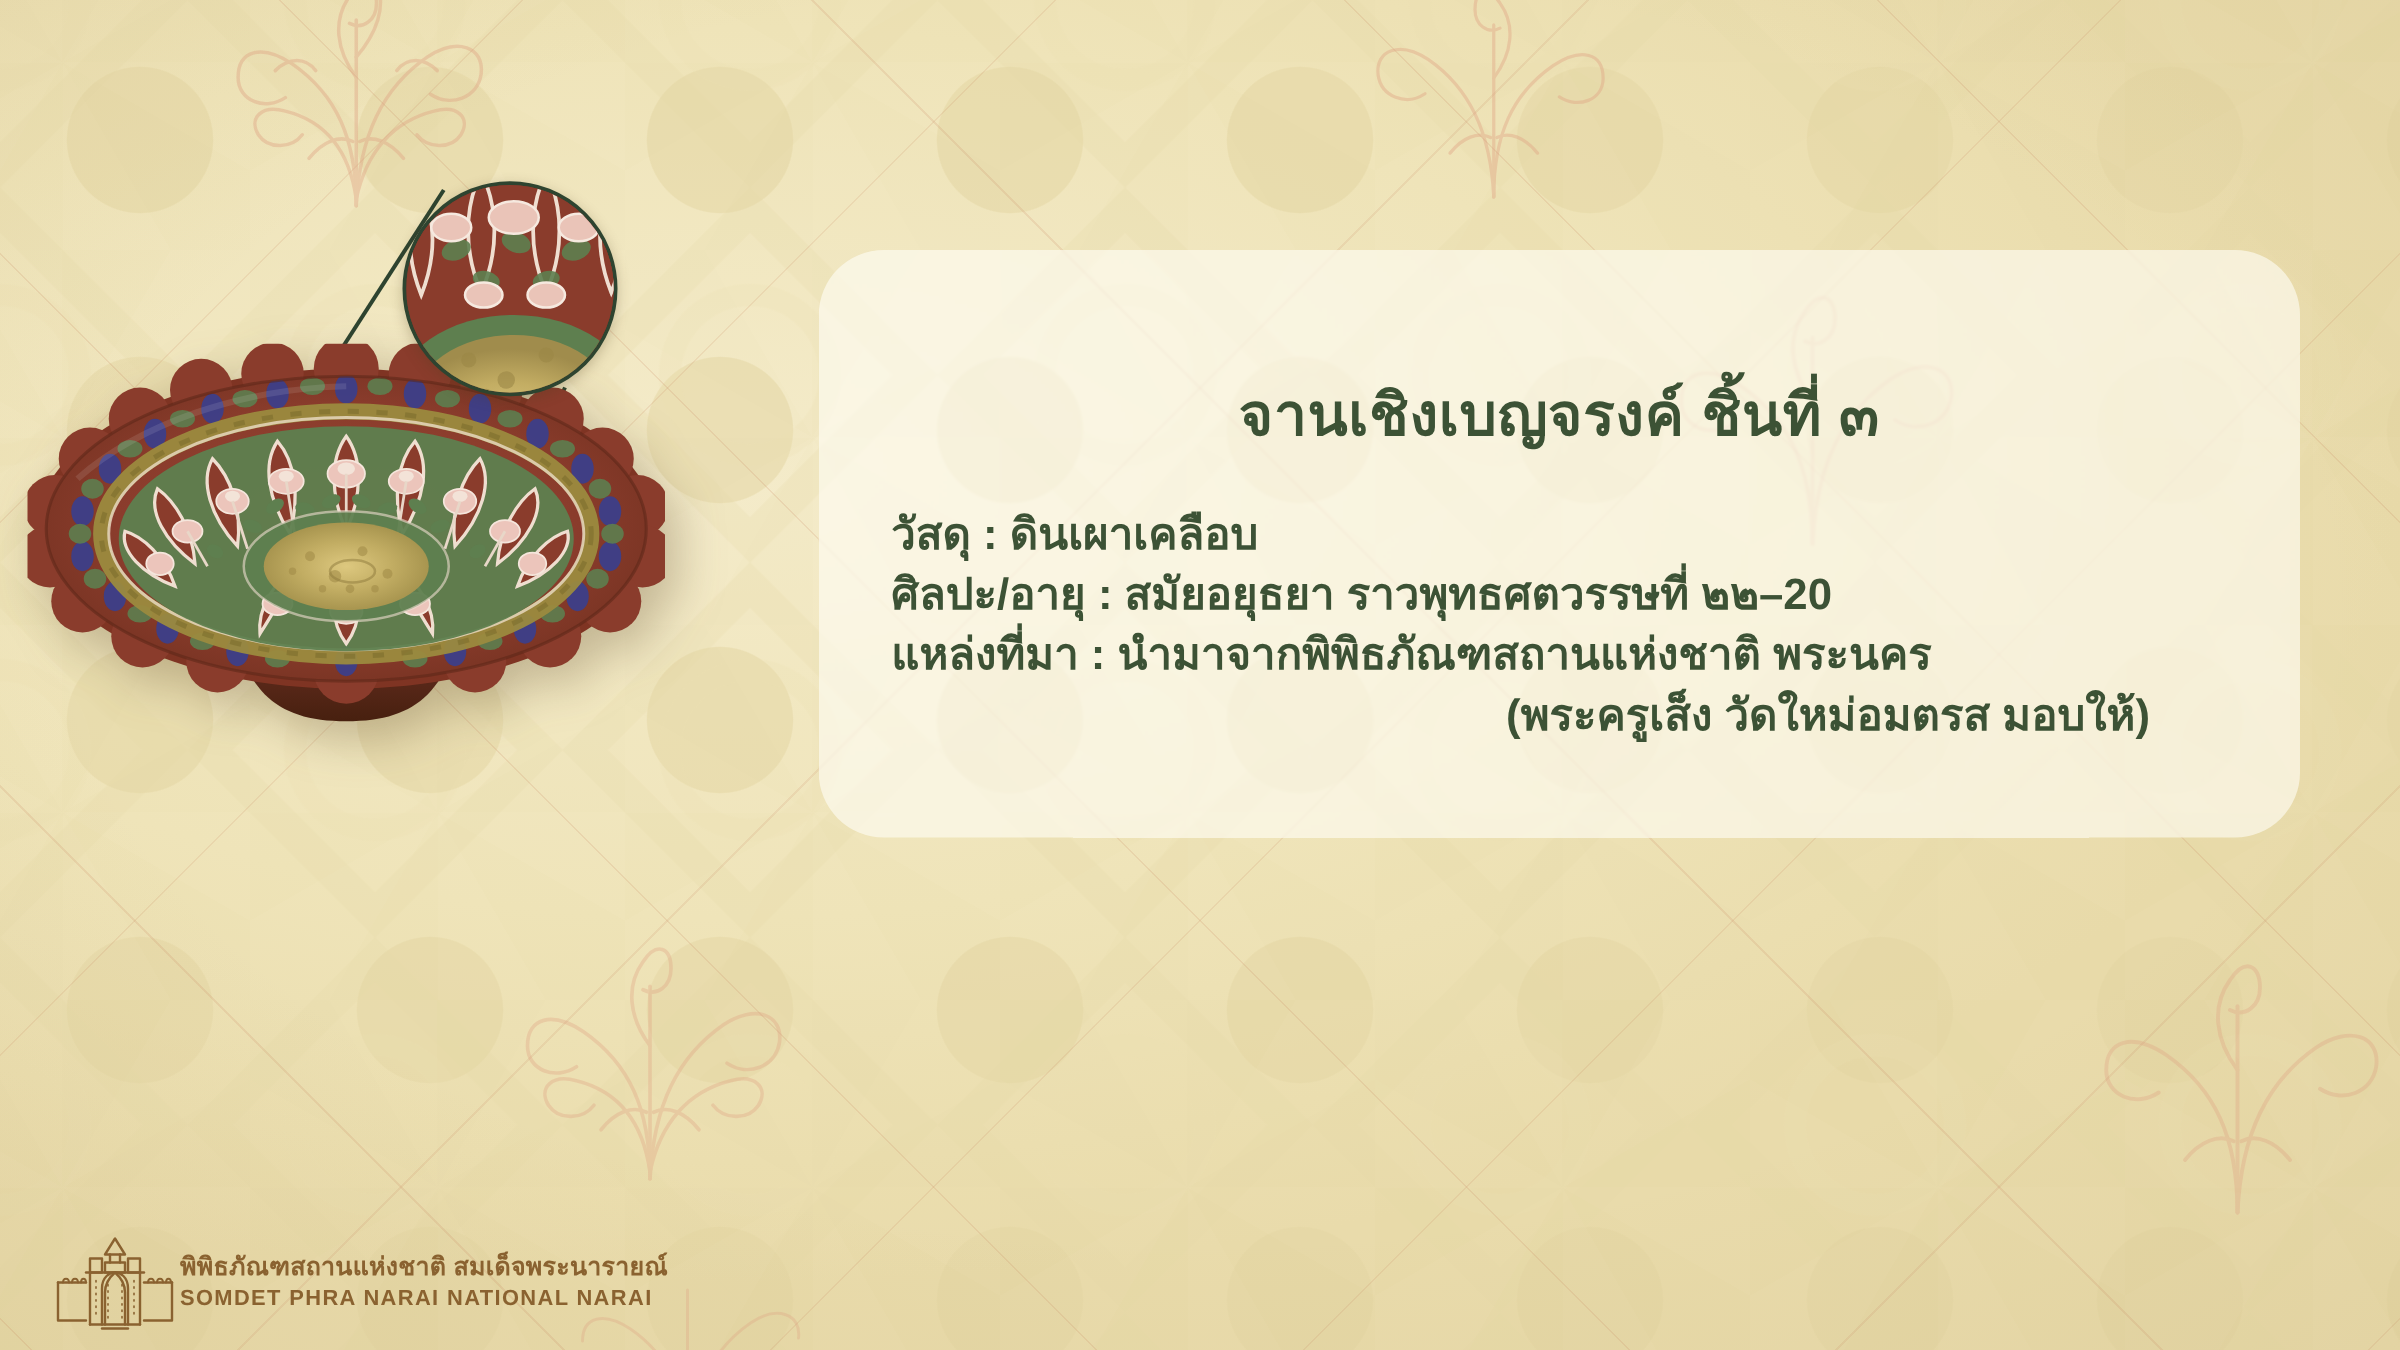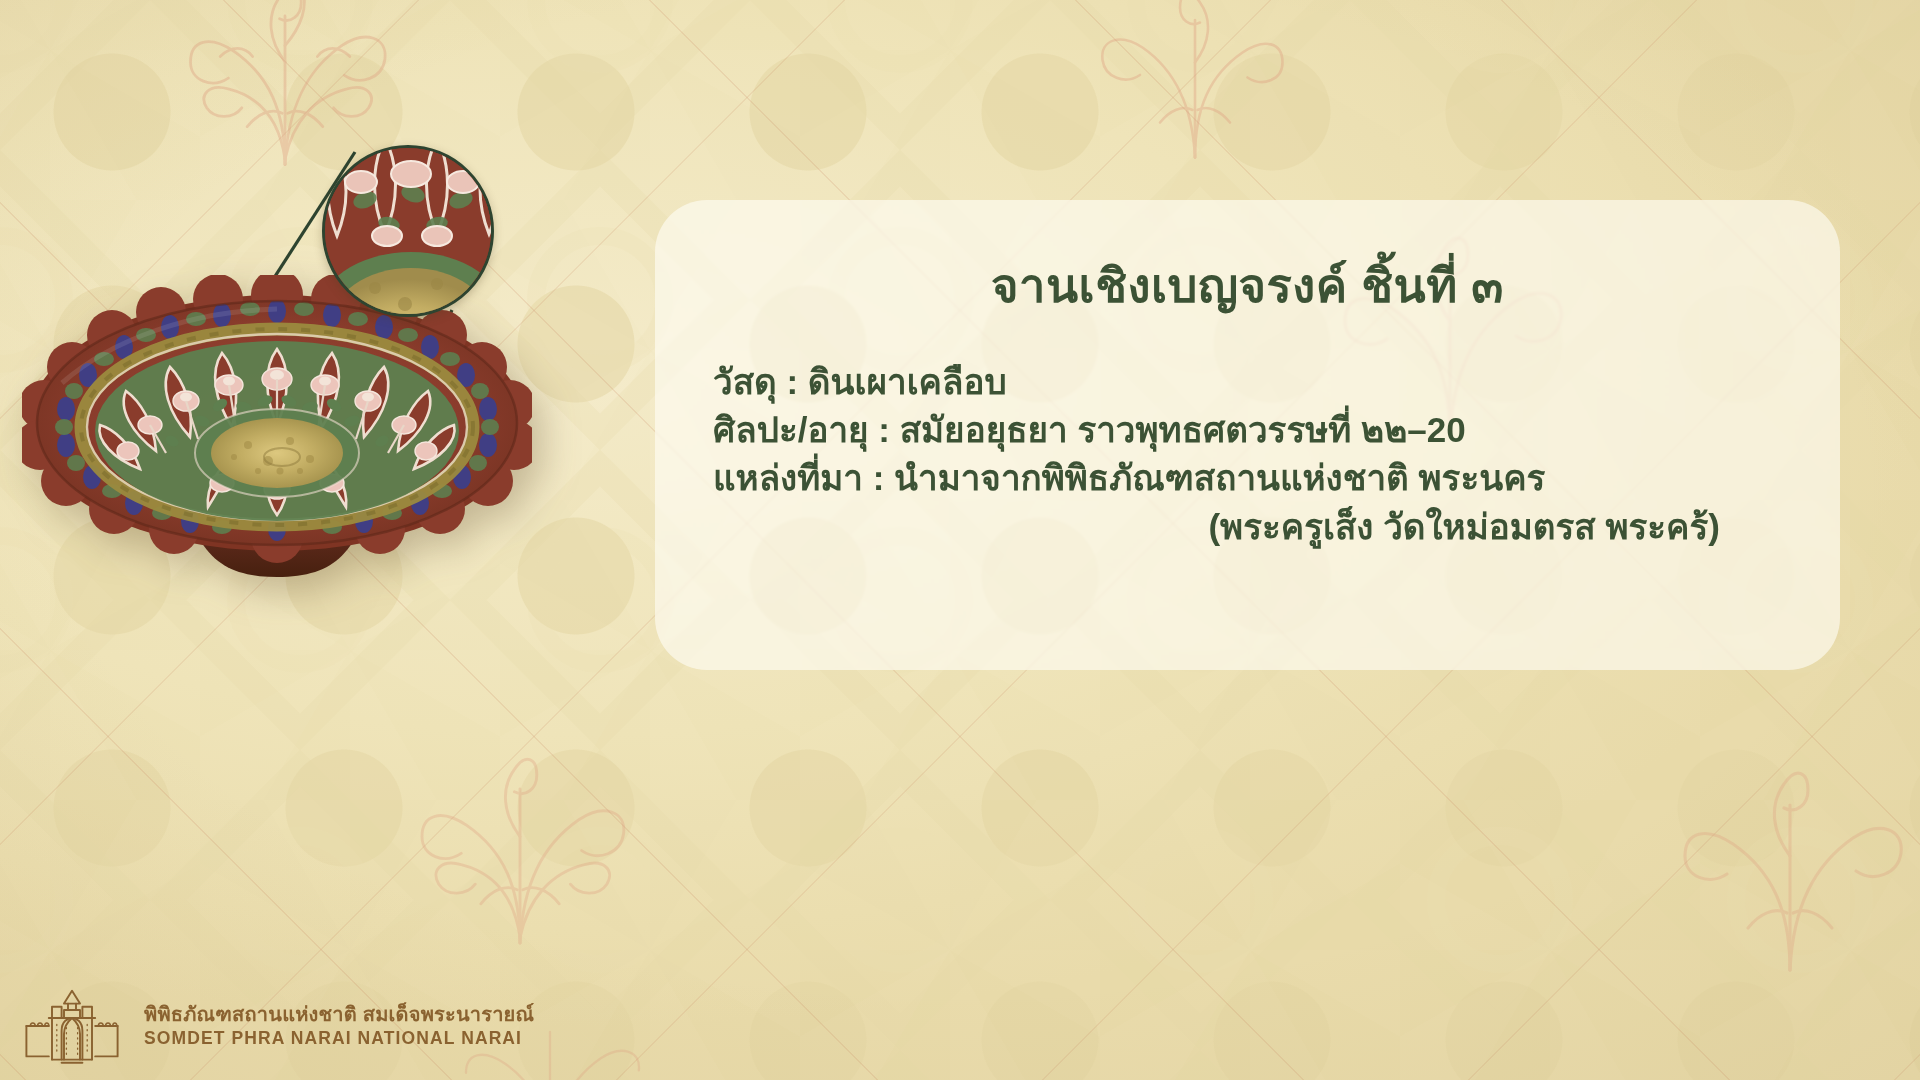--- a/index.html
+++ b/index.html
@@ -125,21 +125,21 @@
     left: 655px; top: 200px;
     width: 1185px; height: 470px;
     background: rgba(255,253,245,0.62);
     border-radius: 52px;
     backdrop-filter: blur(1px);
   }
 
   #card-inner {
     position: absolute;
     inset: 0;
-    padding: 43px 58px 0 58px;
+    padding: 89px 58px 0 58px;
     display: flex;
     flex-direction: column;
   }
 
   .title {
     text-align: center;
     font-size: 47px;
     font-weight: 700;
     color: #3c5235;
     letter-spacing: 0.5px;
@@ -158,25 +158,25 @@
   }
 
   .line-material { text-align: left; }
   .line-period   { text-align: left; }
   .line-source   { text-align: left; }
   .line-donor    { text-align: right; padding-right: 62px; }
 
   
   #footer-logo {
     position: absolute;
-    left: 20px;
+    left: 40px;
     bottom: 14px;
     display: flex;
     align-items: center;
-    gap: 20px;
+    gap: 0;
     justify-content: center;
   }
 
   #logo-mark { width: 104px; height: 80px; flex: 0 0 auto; }
 
   #logo-text { display: flex; flex-direction: column; justify-content: center; }
 
   .logo-th {
     font-size: 20px;
     font-weight: 700;
@@ -543,21 +543,21 @@
   <div id="info-card">
     <div id="card-inner">
       <div class="title">จานเชิงเบญจรงค์ ชิ้นที่ ๓</div>
 
       <div class="body-line line-material">วัสดุ : ดินเผาเคลือบ</div>
 
       <div class="body-line line-period">ศิลปะ/อายุ : สมัยอยุธยา ราวพุทธศตวรรษที่ ๒๒–20</div>
 
       <div class="body-line line-source">แหล่งที่มา : นำมาจากพิพิธภัณฑสถานแห่งชาติ พระนคร</div>
 
-      <div class="body-line line-donor">(พระครูเส็ง วัดใหม่อมตรส พระคร้)</div>
+      <div class="body-line line-donor">(พระครูเส็ง วัดใหม่อมตรส มอบให้)</div>
     </div>
   </div>
 
   <div id="footer-logo">
     <svg id="logo-mark" viewBox="0 0 130 100">
       <g fill="none" stroke="#8a6230" stroke-width="2.4" stroke-linecap="round" stroke-linejoin="round">
 
         <path d="M65 6 L55 22 L75 22 Z"></path>
         <path d="M60 22 L60 30 M70 22 L70 30"></path>
         <path d="M55 30 L75 30 L75 40 L55 40 Z"></path>

